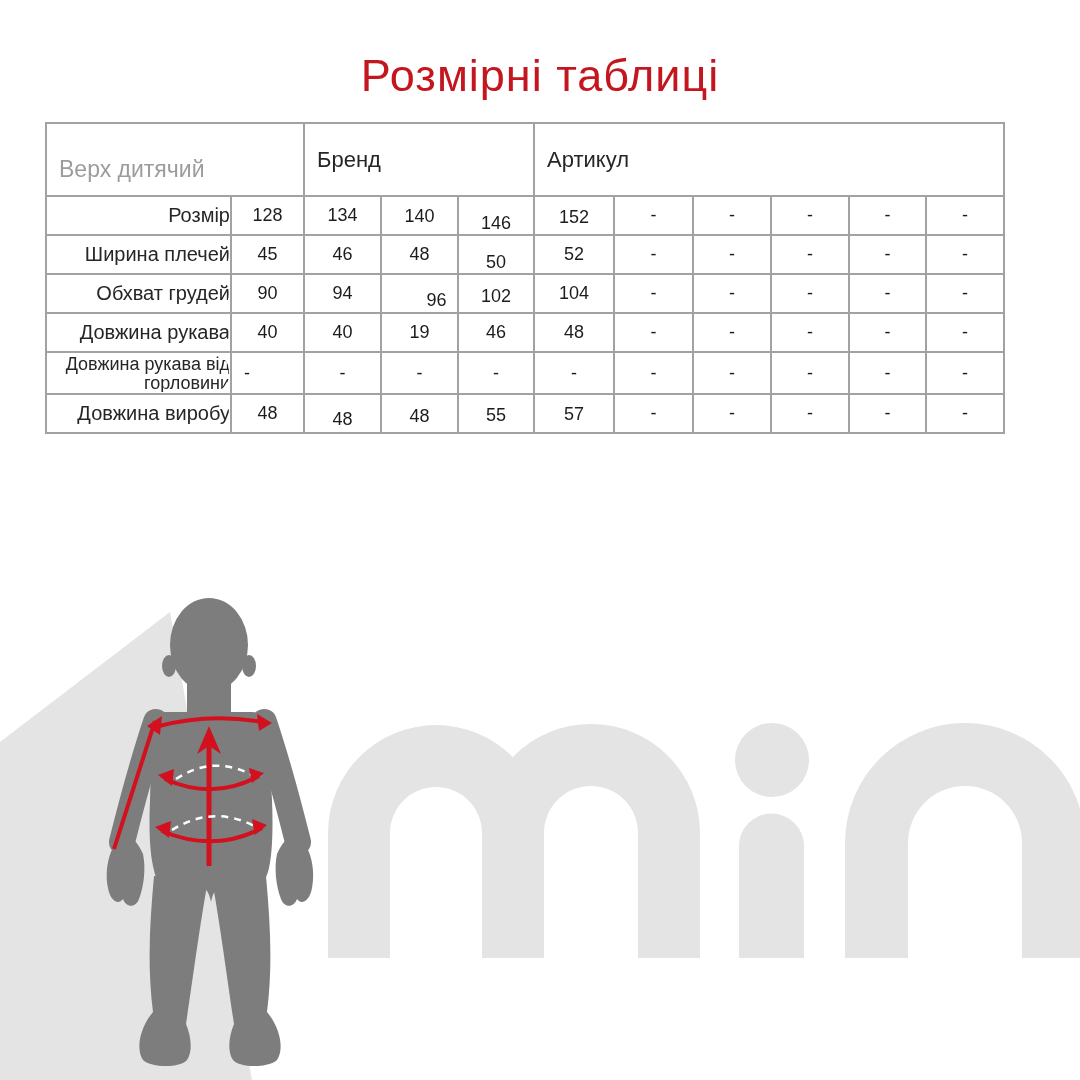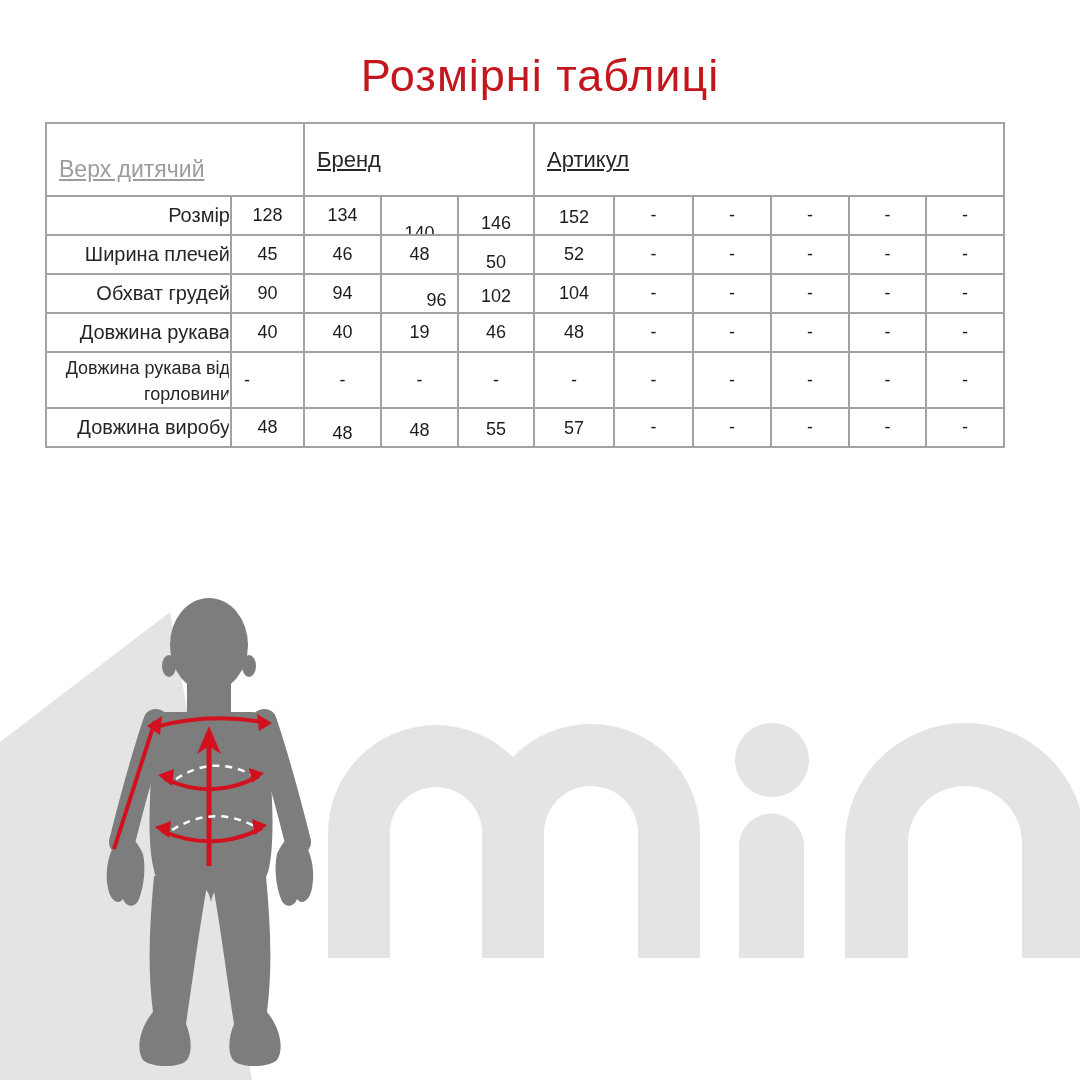--- a/index.html
+++ b/index.html
@@ -27,29 +27,28 @@
     border-collapse:collapse;table-layout:fixed;background:#fff;
   }
   table.size-table th, table.size-table td{
     border:2px solid var(--border-gray);
     padding:0;overflow:hidden;white-space:nowrap;
   }
   table.size-table th{
     height:49px;text-align:left;vertical-align:bottom;
     font-weight:400;font-size:22px;color:var(--dark-text);
     padding:0 0 22px 12px;
-    text-decoration:underline;
   }
   table.size-table th.muted{color:var(--muted-text);padding-bottom:12px;font-size:23px;}
   table.size-table td{height:37px;vertical-align:middle;}
   td.row-label{
     text-align:right;padding-left:10px;font-size:20px;color:var(--dark-text);border-radius:19px;
   }
   tr.tall td.row-label{
-    font-size:18px;line-height:26px;white-space:normal;padding-top:2px;
+    font-size:18px;line-height:19px;white-space:normal;padding-top:2px;
   }
   td.val{
     text-align:center;font-size:18px;color:var(--num-text);
   }
   td.val span{position:relative;display:inline-block;}
   .art{position:absolute;left:0;top:0;}
 </style>
 </head>
 <body>
 
@@ -76,21 +75,21 @@
           <th colspan="2" class="muted">Верх дитячий</th>
           <th colspan="3">Бренд</th>
           <th colspan="6">Артикул</th>
         </tr>
       </thead>
     <tbody id="size-body">
         <tr>
           <td class="row-label">Розмір</td>
           <td class="val"><span>128</span></td>
           <td class="val"><span>134</span></td>
-          <td class="val"><span style="top: 18px;">140</span></td>
+          <td class="val"><span style="top: 1px;">140</span></td>
           <td class="val"><span style="top: 8px;">146</span></td>
           <td class="val"><span style="top: 2px;">152</span></td>
           <td class="val"><span>-</span></td>
           <td class="val"><span>-</span></td>
           <td class="val"><span>-</span></td>
           <td class="val"><span>-</span></td>
           <td class="val"><span>-</span></td>
         </tr>
         <tr>
           <td class="row-label">Ширина плечей</td>

